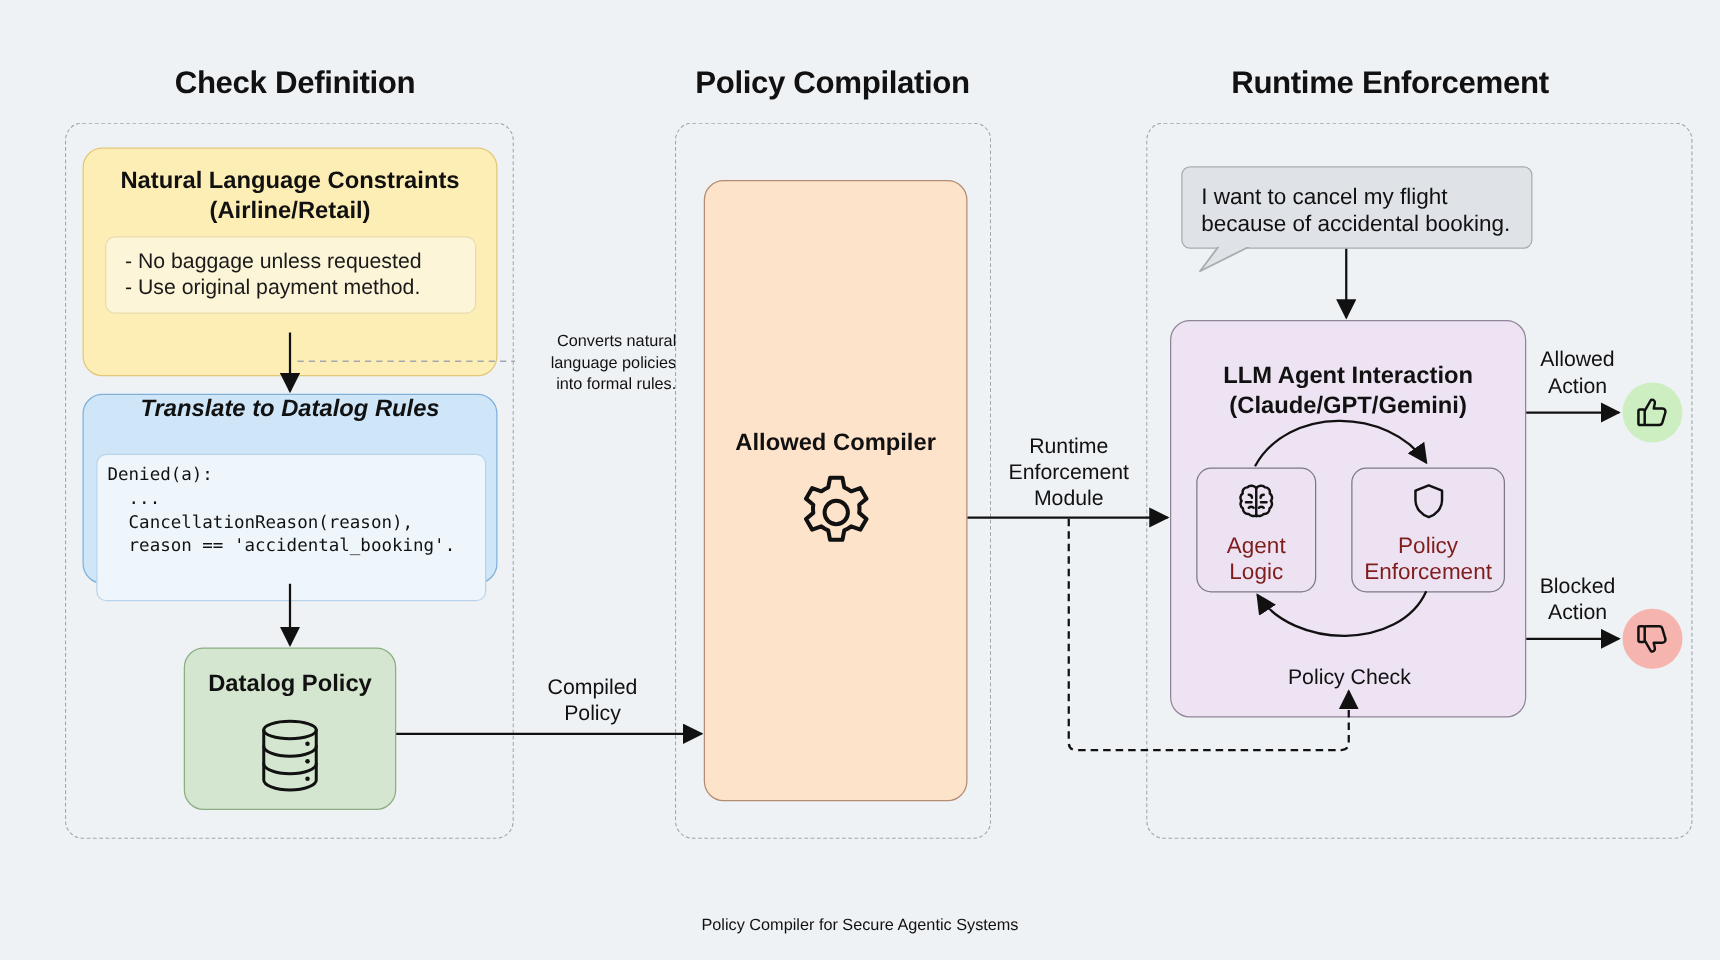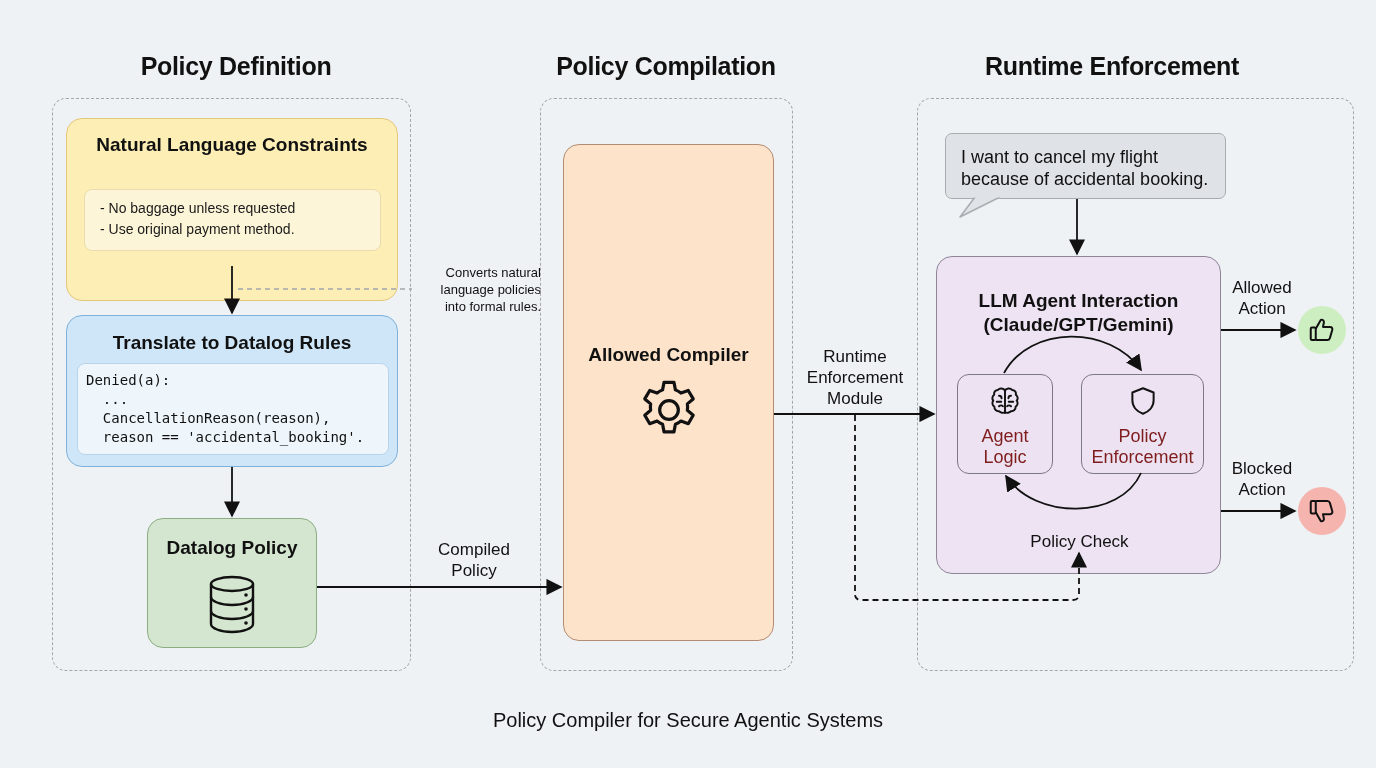--- a/index.html
+++ b/index.html
@@ -20,25 +20,25 @@
     .box {
       position: absolute; box-sizing: border-box; border-radius: 16px;
       border: 1.5px solid; text-align: center;
     }
     .box-title { font-weight: 700; font-size: 19px; line-height: 24px; color: #111; }
     .nl-box { background: #fdeeb5; border-color: #e3c77a; }
     .nl-inner {
       position: absolute; left: 17px; top: 70px; width: 297px; height: 62px;
       background: #fdf5d8; border: 1.5px solid #eadcae; border-radius: 8px;
       box-sizing: border-box; text-align: left; padding: 8px 0 0 15px;
-      font-size: 14px; line-height: 21px; color: #1a1a1a;
+      font-size: 17px; line-height: 21px; color: #1a1a1a;
     }
     .dl-box { background: #cfe6f8; border-color: #7eb1dc; }
     .code-inner {
-      position: absolute; left: 10px; top: 47px; width: 312px; height: 92px;
+      position: absolute; left: 10px; top: 47px; width: 312px; height: 118px;
       background: #eef6fc; border: 1.5px solid #b9d4ea; border-radius: 8px;
       box-sizing: border-box; text-align: left; padding: 7px 0 0 8px;
       font-family: "DejaVu Sans Mono", monospace; font-size: 14px; line-height: 19px;
       color: #111; white-space: pre;
     }
     .pol-box { background: #d4e6cf; border-color: #8aad82; }
     .comp-box { background: #fee3cb; border-color: #b38c72; }
     .llm-box { background: #ede3f3; border-color: #8e8597; }
     .inner-box {
       position: absolute; box-sizing: border-box; border: 1.5px solid #7d7885;
@@ -55,42 +55,43 @@
     }
     .circle {
       position: absolute; width: 48px; height: 48px; border-radius: 50%;
       display: flex; align-items: center; justify-content: center;
     }
     svg.overlay { position: absolute; left: 0; top: 0; pointer-events: none; }
   </style>
 </head>
 <body>
 
-<div class="section-title" style="left:96px; top:52px; width:280px;">Policy Definition</div>
+<div class="section-title" style="left:96px; top:52px; width:280px;">Check Definition</div>
 <div class="section-title" style="left:526px; top:52px; width:280px;">Policy Compilation</div>
 <div class="section-title" style="left:962px; top:52px; width:300px;">Runtime Enforcement</div>
 
 <div class="dashed-group" style="left:52px; top:98px; width:359px; height:573px;"></div>
 <div class="dashed-group" style="left:540px; top:98px; width:253px; height:573px;"></div>
 <div class="dashed-group" style="left:917px; top:98px; width:437px; height:573px;"></div>
 
 <div class="box nl-box" style="left:66px; top:118px; width:332px; height:183px;">
   <div class="box-title" style="margin-top:14px;">Natural Language Constraints</div>
+  <div class="box-title">(Airline/Retail)</div>
   <div class="nl-inner">
     <div>- No baggage unless requested</div>
     <div>- Use original payment method.</div>
   </div>
 </div>
 
 <div class="note" style="left:421px; top:264px; width:120px; white-space:pre-line;">Converts natural
 language policies
 into formal rules.</div>
 
 <div class="box dl-box" style="left:66px; top:315px; width:332px; height:152px;">
-  <div class="box-title" style="margin-top:15px;">Translate to Datalog Rules</div>
+  <div class="box-title" style="font-style:italic;">Translate to Datalog Rules</div>
   <div class="code-inner">Denied(a):
   ...
   CancellationReason(reason),
   reason == 'accidental_booking'.</div>
 </div>
 
 <div class="box pol-box" style="left:147px; top:518px; width:170px; height:130px;">
   <div class="box-title" style="margin-top:17px;">Datalog Policy</div>
   <svg width="50" height="60" viewBox="0 0 50 60" style="position:absolute; left:59px; top:56px;">
     <g fill="none" stroke="#111" stroke-width="2.4" stroke-linecap="round">
@@ -170,21 +171,21 @@
 Action</div>
 <div class="circle" id="blocked-circle" style="left: 1298px; top: 487px; background: rgb(246, 180, 174);">
   <svg width="30" height="30" viewBox="0 0 24 24">
     <g fill="none" stroke="#111" stroke-width="1.6" stroke-linejoin="round">
       <rect x="3" y="4" width="4" height="10" rx="1"></rect>
       <path d="M7 13 L11 20 C12.5 20.5 13.8 19.5 13.5 18 L12.8 14.5 H18.5 C19.8 14.5 20.6 13.2 20.2 12 L18.3 5.5 C18 4.6 17.2 4 16.3 4 H7"></path>
     </g>
   </svg>
 </div>
 
-<div class="label" style="left:438px; top:710px; width:500px; font-size:20px;">Policy Compiler for Secure Agentic Systems</div>
+<div class="label" style="left:438px; top:729px; width:500px; font-size:13px;">Policy Compiler for Secure Agentic Systems</div>
 
 <svg class="overlay" width="1376" height="768" viewBox="0 0 1376 768">
   <defs>
     <marker id="ah" viewBox="0 0 10 10" refX="9" refY="5" markerWidth="9" markerHeight="9" orient="auto-start-reverse">
       <path d="M0 0 L10 5 L0 10 Z" fill="#111"></path>
     </marker>
   </defs>
 
   <path d="M975 197 L960 217 L1000 197" fill="#dfe2e6" stroke="#a9adb2" stroke-width="1.5" stroke-linejoin="round"></path>
   <path d="M974 196 L1001 196" stroke="#dfe2e6" stroke-width="3"></path>

